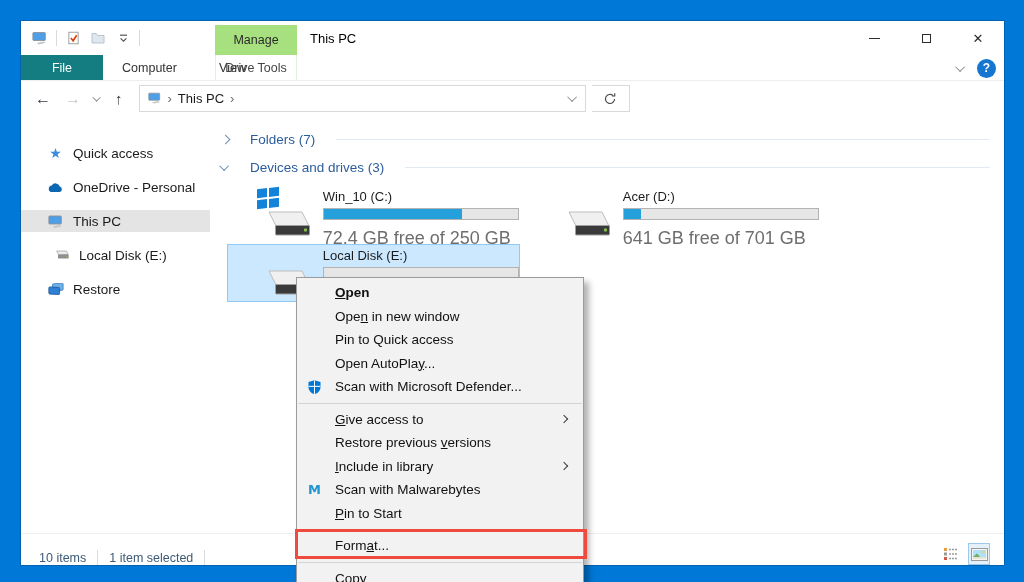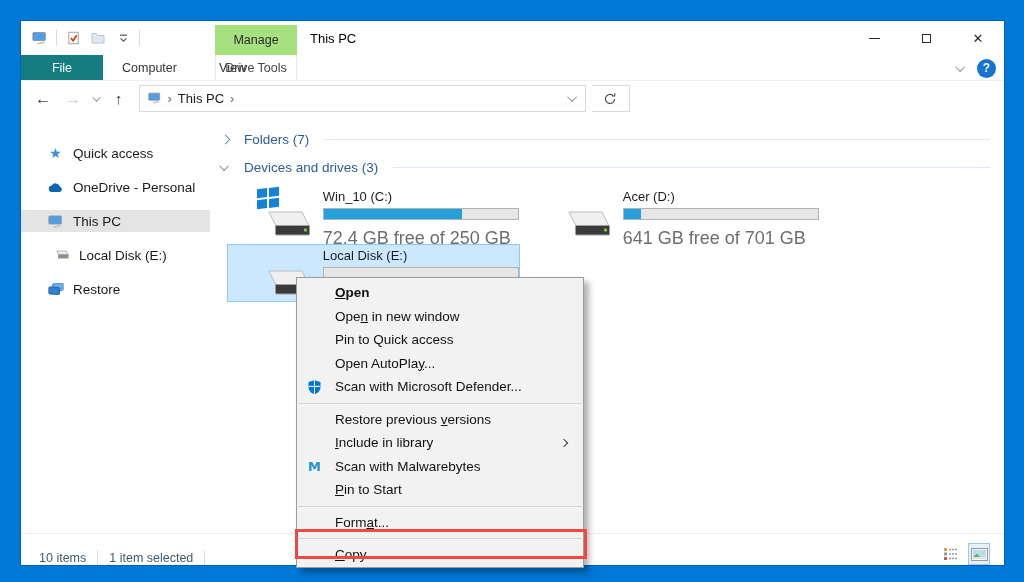--- a/index.html
+++ b/index.html
@@ -61,21 +61,21 @@
   .searchbox input::placeholder { color:#6e6e6e; opacity:1; }
   
   .content { flex:1; display:flex; background:#fff; position:relative; }
   .sidebar { width:189px; padding-top:26px; }
   .side-item { height:22px; display:flex; align-items:center; padding-left:26px; gap:9px; font-size:13.5px; color:#1a1a1a; margin-bottom:12px; }
   .side-item.selected { background:#e4e4e4; }
   .side-item.child { padding-left:32px; }
   .side-ico { width:17px; display:flex; justify-content:center; }
   .star { color:#3e8ddd; font-size:14px; }
   .main { flex:1; position:relative; }
-  .group-hdr { position:absolute; left:12px; right:14px; height:18px; display:flex; align-items:center; gap:15px; }
+  .group-hdr { position:absolute; left:12px; right:14px; height:18px; display:flex; align-items:center; gap:21px; }
   .group-hdr .glabel { font-size:13.5px; color:#2b5d9b; white-space:nowrap; }
   .group-hdr .rule { flex:1; height:1px; background:#e2e9f3; }
   .gchev { border-color:#6d8cb3; }
   .tile { position:absolute; width:293px; height:58px; display:flex; padding-left:30px; border:1px solid transparent; }
   .tile.selected { background:#cce8ff; border:1px solid #90c8f6; }
   .tile-ico { width:58px; display:flex; align-items:flex-end; justify-content:center; position:relative; padding-bottom:2px; }
   .tile-body { margin-left:7px; padding-top:3px; width:197px; }
   .tile-name { font-size:13px; color:#1b1b1b; line-height:16px; }
   .tile-bar { margin-top:3px; height:12px; border:1px solid #b3b3b3; background:#e6e6e6; }
   .tile-fill { height:100%; background:#26a0da; }
@@ -364,20 +364,24 @@
           <path d="M8 1 V15.3" stroke="#fff" stroke-width="1.1"></path>
           <path d="M1.8 7.3 H14.2" stroke="#fff" stroke-width="1.1"></path>
         </svg>
     </span>
     <span class="mi-text"><span>Scan with Microsoft Defender...</span><span class="hk"></span><span></span></span>
   </div>
 
   <div class="msep"></div>
 
   <div class="mi">
+    <span class="mi-text"><span></span><span class="hk">G</span><span>ive access to</span></span>
+    <span class="chev chev-right mi-arrow"></span>
+  </div>
+  <div class="mi">
     <span class="mi-text"><span>Restore previous </span><span class="hk">v</span><span>ersions</span></span>
   </div>
   <div class="mi">
     <span class="mi-text"><span></span><span class="hk">I</span><span>nclude in library</span></span>
     <span class="chev chev-right mi-arrow"></span>
   </div>
   <div class="mi">
     <span class="mi-ico">
         <span class="mb-logo">M</span>
       </span>

